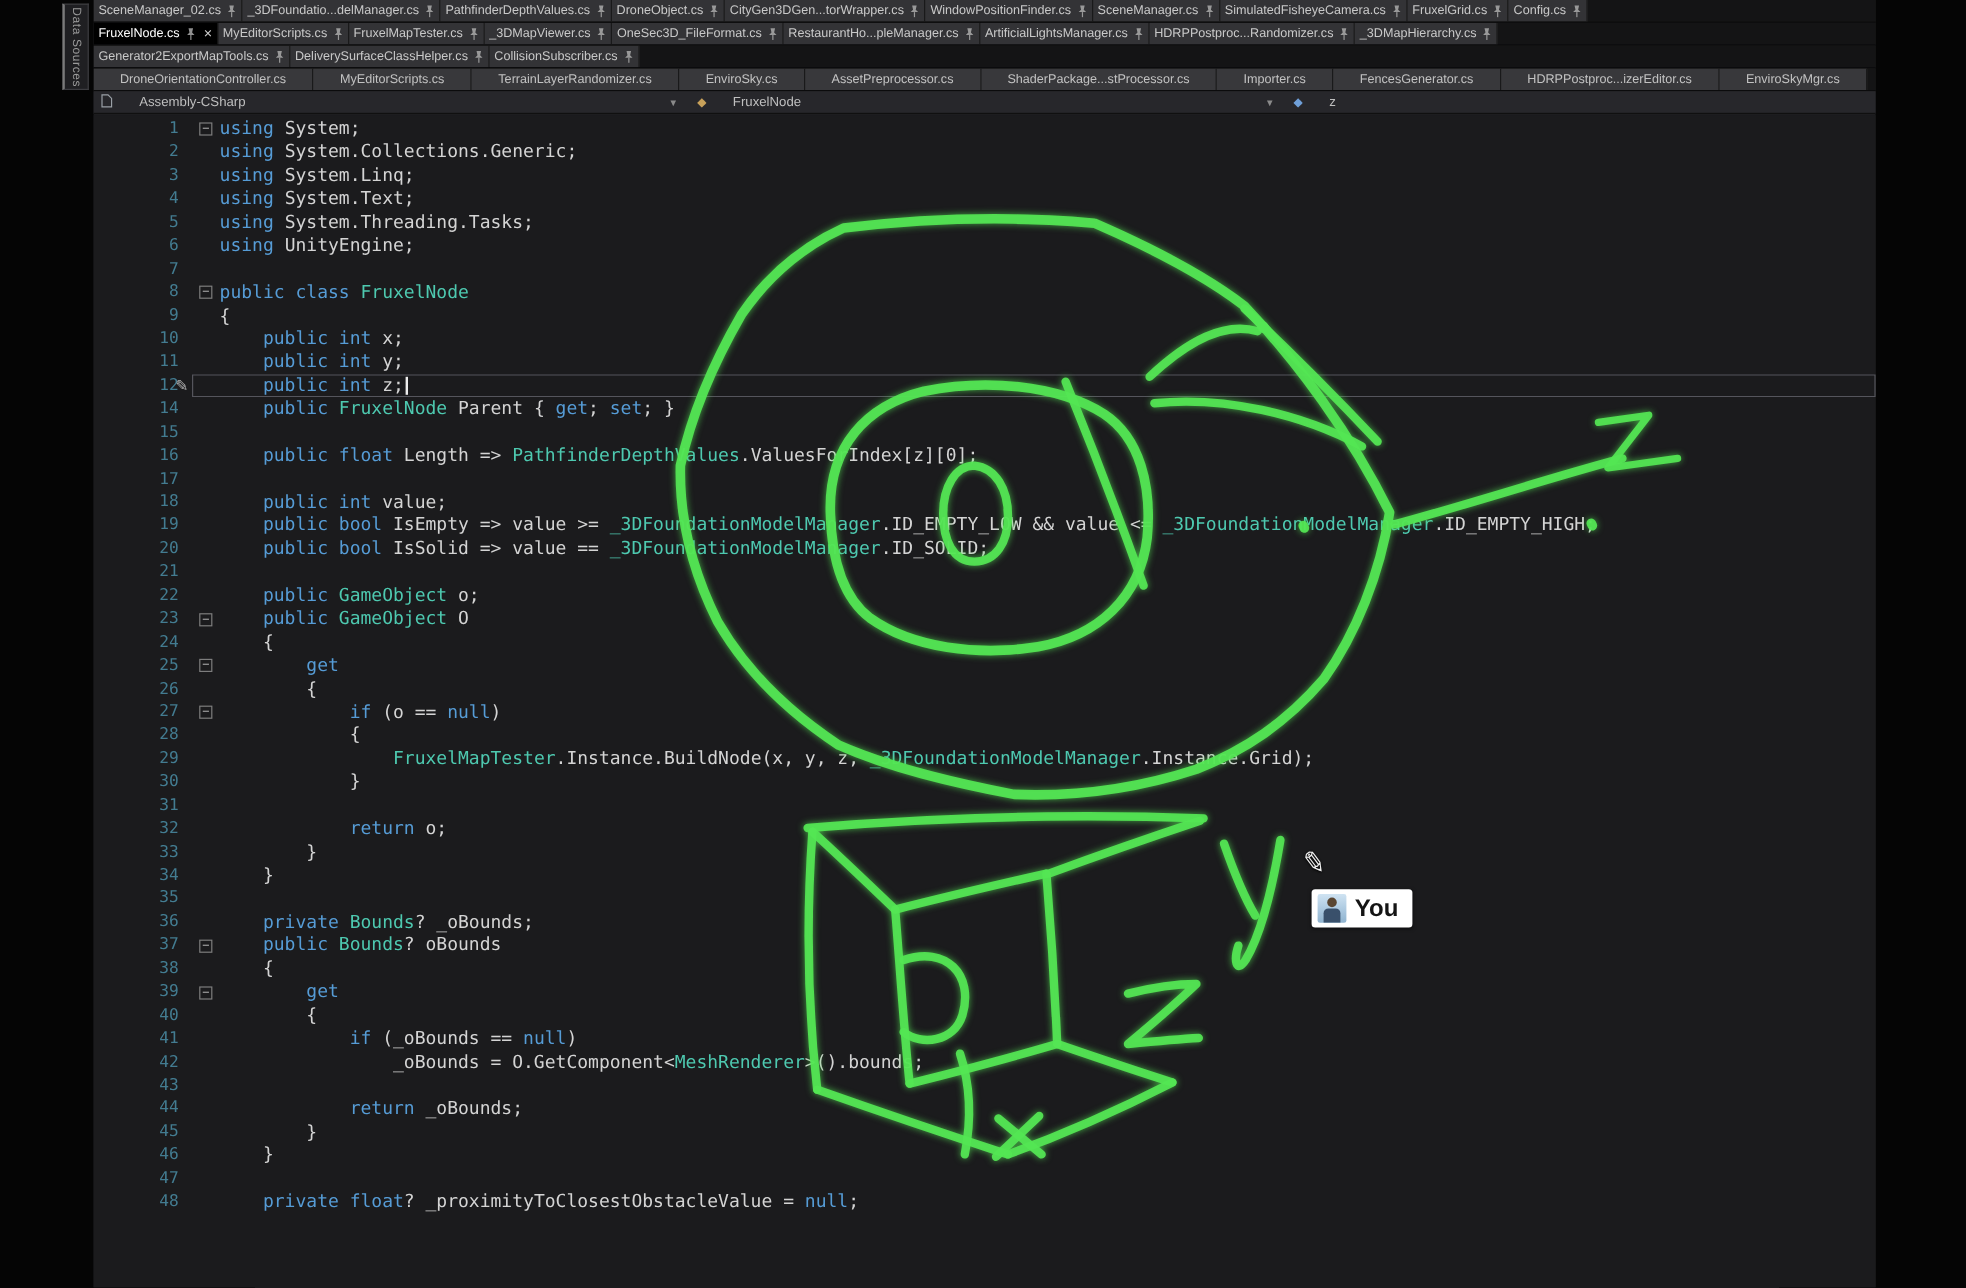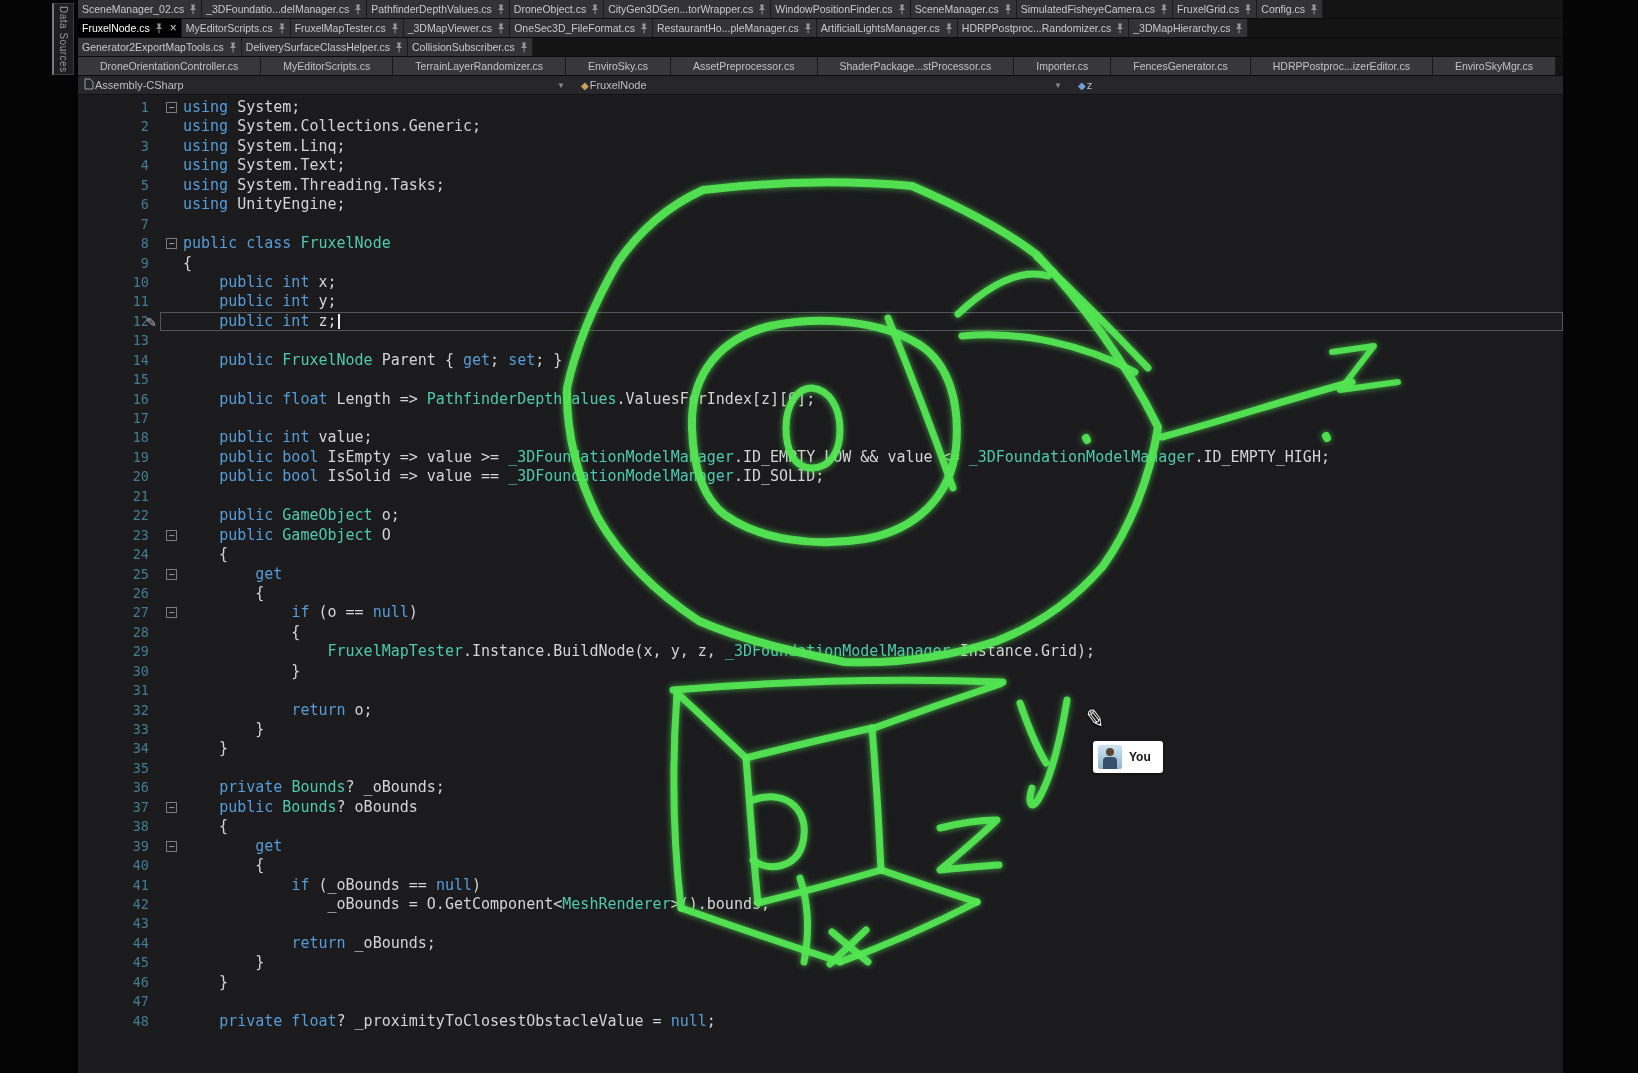--- a/index.html
+++ b/index.html
@@ -7,21 +7,21 @@
   #stage{position:relative;width:1638px;height:1073px;background:#050505}
   .vtab{position:absolute;left:52px;top:3px;width:22px;height:72px;background:#1f1f22;border:1px solid #3c3c40;border-left:2px solid #7a7a7a;color:#9b9b9b;font-size:10px;writing-mode:vertical-rl;display:flex;align-items:center;justify-content:center;letter-spacing:.5px}
   .main{position:absolute;left:78px;top:0;width:1485px;height:1073px;background:#1d1d1f}
   .tabrow{display:flex;align-items:stretch;height:19px;background:#141415;border-bottom:1px solid #0b0b0c;overflow:hidden}
   .tab{display:flex;align-items:center;gap:5px;padding:0 4px;background:#333336;border-right:1px solid #19191a;color:#c9c9c9;font-size:10.5px;white-space:nowrap;cursor:default}
   .tab.active{background:#000000;color:#ffffff}
   .tabrow.alt .tab{padding:0 22px;background:#38383b;color:#c2c2c2}
   .tab .close{font-size:12px;color:#d0d0d0;margin-left:2px}
   .pin svg{display:block;opacity:.85}
   .crumbs{height:19px;display:flex;background:#27272b;border-bottom:1px solid #101010;font-size:11px;color:#bfbfbf;align-items:center}
-  .crumb{display:flex;align-items:center;gap:1px;padding:0 6px;height:100%}
+  .crumb{display:flex;align-items:center;gap:22px;padding:0 6px;height:100%}
   .crumb .arrow{color:#8a8a8a;font-size:8px;margin-left:auto;padding-right:4px}
   .crumb.c1{width:497px}.crumb.c2{width:497px}.crumb.c3{flex:1}
   .cls-ic{color:#c8a15a;font-size:10px}
   .fld-ic{color:#6f9fd8;font-size:10px}
   .editor{position:absolute;left:0;top:96px;right:0;bottom:0;background:#1b1b1d;font-family:"DejaVu Sans Mono","Liberation Mono",monospace;font-size:15px;padding-top:2px}
   .code-line{display:flex;height:19.45px;line-height:19.45px;position:relative}
   .ln{width:77px;text-align:right;padding-right:6px;color:#437c91;font-size:13.5px}
   .pen{width:5px;position:relative;color:#b5b5b5;font-size:13px;font-family:"DejaVu Sans",sans-serif}
   .pen span{position:absolute;left:-9px;top:1px}
   .body{flex:1;display:flex}
@@ -31,21 +31,21 @@
   .code{white-space:pre;color:#d4d4d4}
   .tk-k{color:#569cd6}.tk-t{color:#4ec9b0}.tk-p{color:#d4d4d4}
   .tk-u{color:#d4d4d4;text-underline-offset:2px}
   .caret{display:inline-block;width:2px;height:15px;background:#ececec;vertical-align:middle;margin-left:1px}
   .anno{position:absolute;left:0;top:0;pointer-events:none;filter:drop-shadow(0 0 3px rgba(84,230,84,.75))}
   .anno path{opacity:.93}
   .youbadge{position:absolute;left:1093px;top:741px;display:flex;align-items:center;gap:7px;background:#ffffff;border-radius:3px;padding:4px 12px 4px 5px;box-shadow:0 1px 3px rgba(0,0,0,.5)}
   .youbadge .avatar{width:24px;height:24px;border-radius:2px;background:linear-gradient(180deg,#cfe3f2 0%,#a8c6de 60%,#8fb3cf 100%);position:relative;overflow:hidden}
   .avatar::before{content:"";position:absolute;left:8px;top:3px;width:8px;height:8px;border-radius:50%;background:#5a4632}
   .avatar::after{content:"";position:absolute;left:5px;top:12px;width:14px;height:12px;border-radius:4px 4px 0 0;background:#39506b}
-  .youbadge .you-text{font-size:12px;font-weight:bold;color:#141414}
+  .youbadge .you-text{font-size:20px;font-weight:bold;color:#141414}
   .cursor-pencil{position:absolute;left:1085px;top:705px;font-size:24px;color:#f0f0f0;text-shadow:0 1px 2px #000,0 0 1px #000;transform:rotate(8deg);font-family:"DejaVu Sans",sans-serif}
 </style>
 </head>
 <body>
 
 <div id="stage">
 
   <div class="vtab">Data Sources</div>
 
   <div class="main">
@@ -399,28 +399,20 @@
             </span>
           </div>
           <div class="code-line current">
             <span class="ln">12</span>
             <span class="pen">
               <span>✎</span>
             </span>
             <span class="body">
               <span class="fold"></span>
               <span class="code"><span class="tk-p">    </span><span class="tk-k">public int </span><span class="tk-p">z;</span><span class="caret"></span></span>
-            </span>
-          </div>
-          <div class="code-line">
-            <span class="ln">13</span>
-            <span class="pen"></span>
-            <span class="body">
-              <span class="fold"></span>
-              <span class="code"></span>
             </span>
           </div>
           <div class="code-line">
             <span class="ln">14</span>
             <span class="pen"></span>
             <span class="body">
               <span class="fold"></span>
               <span class="code"><span class="tk-p">    </span><span class="tk-k">public </span><span class="tk-t">FruxelNode</span><span class="tk-p"> Parent { </span><span class="tk-k">get</span><span class="tk-p">; </span><span class="tk-k">set</span><span class="tk-p">; }</span></span>
             </span>
           </div>

